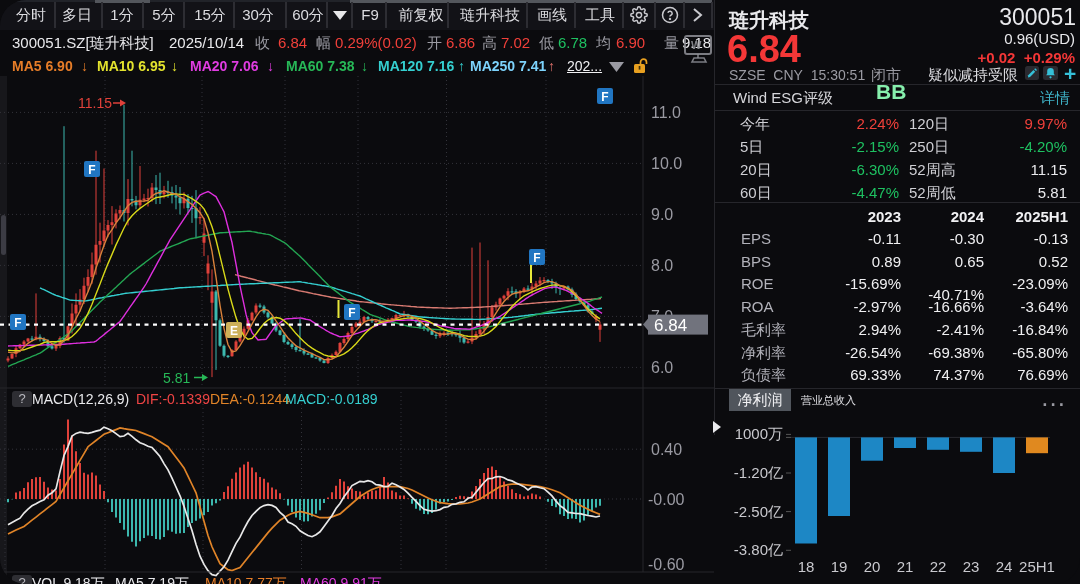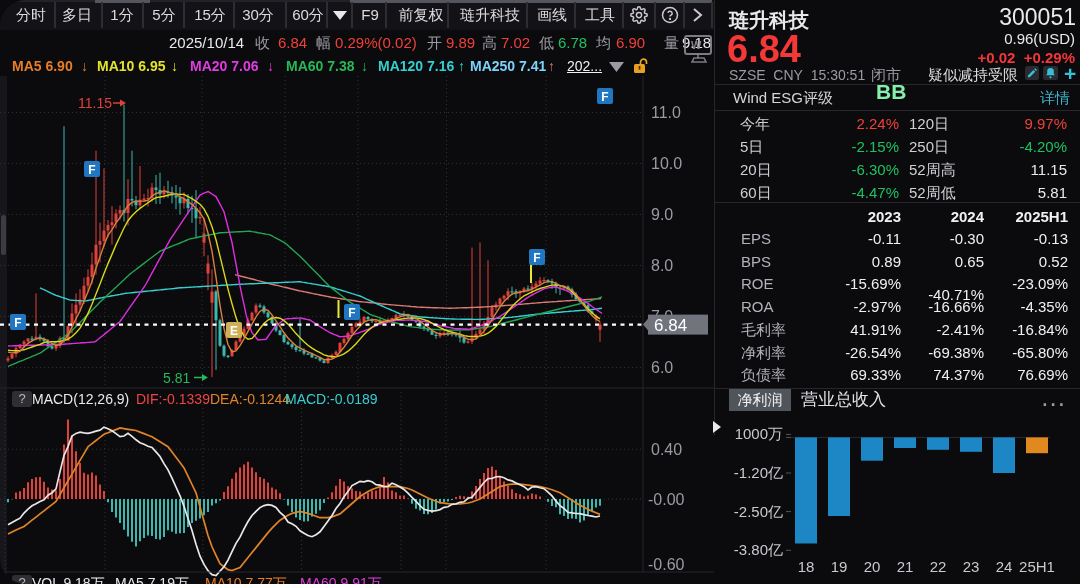--- a/index.html
+++ b/index.html
@@ -58,27 +58,28 @@
       <span class="div" style="left:447px"></span>
   <span class="div" style="left:526px"></span>
       <span class="div" style="left:574px"></span>
   <span class="div" style="left:622px"></span>
       <span class="div" style="left:654px"></span>
   <span class="div" style="left:683px"></span>
       <span class="div" style="left:711px"></span>
 </div>
 
 <div class="abs" style="left:0;top:30px;width:720px;height:26px;font-size:15px;line-height:26px">
+  <span class="abs white" style="left:12px">300051.SZ[琏升科技]</span>
   <span class="abs white" style="left:169px">2025/10/14</span>
   <span class="abs gray" style="left:255px">收</span>
       <span class="abs red" style="left:278px">6.84</span>
   <span class="abs gray" style="left:316px">幅</span>
       <span class="abs red" style="left:335px">0.29%(0.02)</span>
   <span class="abs gray" style="left:427px">开</span>
-      <span class="abs red" style="left:446px">9.89</span>
+      <span class="abs red" style="left:446px">6.86</span>
   <span class="abs gray" style="left:482px">高</span>
       <span class="abs red" style="left:501px">7.02</span>
   <span class="abs gray" style="left:539px">低</span>
       <span class="abs green" style="left:558px">6.78</span>
   <span class="abs gray" style="left:596px">均</span>
       <span class="abs red" style="left:616px">6.90</span>
   <span class="abs gray" style="left:664px">量</span>
       <span class="abs white" style="left:682px">9.18</span>
 </div>
 
@@ -268,38 +269,38 @@
         <div class="abs" style="right:180px;top:45px">0.89</div>
         <div class="abs" style="right:97px;top:45px">0.65</div>
         <div class="abs" style="right:13px;top:45px">0.52</div>
         <div class="abs" style="left:26px;top:67px;color:#b2b2ba">ROE</div>
         <div class="abs" style="right:180px;top:67px">-15.69%</div>
         <div class="abs" style="right:97px;top:78px">-40.71%</div>
         <div class="abs" style="right:13px;top:67px">-23.09%</div>
         <div class="abs" style="left:26px;top:90px;color:#b2b2ba">ROA</div>
         <div class="abs" style="right:180px;top:90px">-2.97%</div>
         <div class="abs" style="right:97px;top:90px">-16.66%</div>
-        <div class="abs" style="right:13px;top:90px">-4.35%</div>
+        <div class="abs" style="right:13px;top:90px">-3.64%</div>
         <div class="abs" style="left:26px;top:113px;color:#b2b2ba">毛利率</div>
-        <div class="abs" style="right:180px;top:113px">41.91%</div>
+        <div class="abs" style="right:180px;top:113px">2.94%</div>
         <div class="abs" style="right:97px;top:113px">-2.41%</div>
         <div class="abs" style="right:13px;top:113px">-16.84%</div>
         <div class="abs" style="left:26px;top:136px;color:#b2b2ba">净利率</div>
         <div class="abs" style="right:180px;top:136px">-26.54%</div>
         <div class="abs" style="right:97px;top:136px">-69.38%</div>
         <div class="abs" style="right:13px;top:136px">-65.80%</div>
         <div class="abs" style="left:26px;top:158px;color:#b2b2ba">负债率</div>
         <div class="abs" style="right:180px;top:158px">69.33%</div>
         <div class="abs" style="right:97px;top:158px">74.37%</div>
         <div class="abs" style="right:13px;top:158px">76.69%</div>
   </div>
   <div class="abs" style="left:0;top:388px;width:366px;border-top:1px solid #26262b"></div>
 
   <div class="abs" style="left:14px;top:389px;width:62px;height:22px;background:#50555c;color:#f2f2f4;font-size:15px;text-align:center;line-height:22px">净利润</div>
-  <div class="abs" style="left:86px;top:389px;font-size:17px;color:#e0e0e4;line-height:22px">营业总收入</div>
+  <div class="abs" style="left:86px;top:389px;font-size:11px;color:#e0e0e4;line-height:22px">营业总收入</div>
   <div class="abs" style="right:14px;top:382px;font-size:26px;color:#9a9aa2;letter-spacing:1px">...</div>
   <svg width="360" height="172" viewBox="0 0 360 172" style="position:absolute;left:0;top:412px">
 <line x1="76" y1="25.4" x2="335" y2="25.4" stroke="#2a2a30" stroke-width="1"></line>
         <rect x="80" y="25.4" width="22" height="106.1" fill="#1d87c5"></rect>
         <rect x="113" y="25.4" width="22" height="78.6" fill="#1d87c5"></rect>
         <rect x="146" y="25.4" width="22" height="23.3" fill="#1d87c5"></rect>
         <rect x="179" y="25.4" width="22" height="10.6" fill="#1d87c5"></rect>
         <rect x="212" y="25.4" width="22" height="12.4" fill="#1d87c5"></rect>
         <rect x="245" y="25.4" width="22" height="14.4" fill="#1d87c5"></rect>
         <rect x="278" y="25.4" width="22" height="35.6" fill="#1d87c5"></rect>

